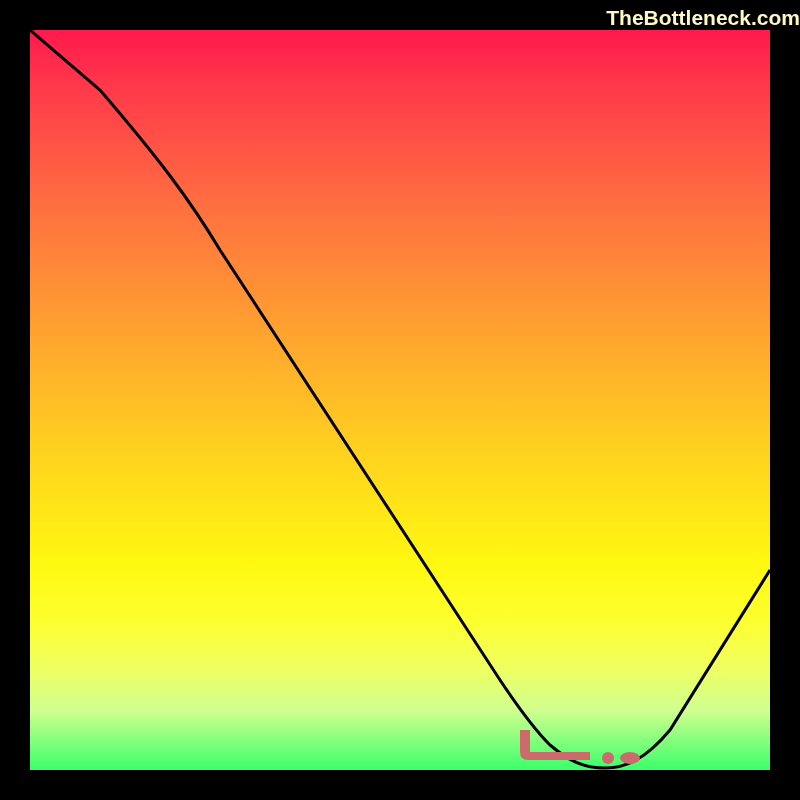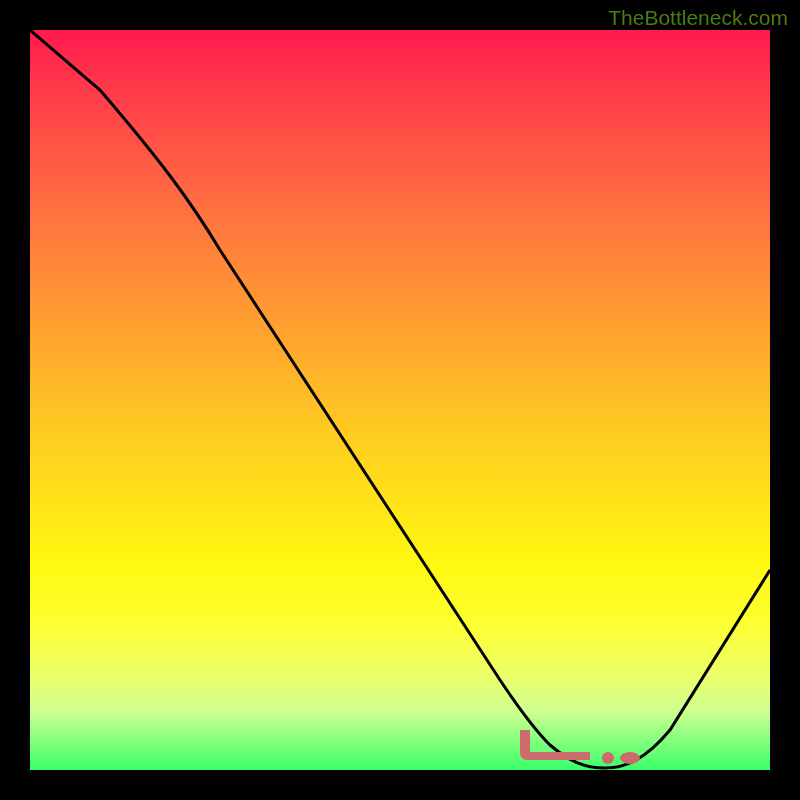--- a/index.html
+++ b/index.html
@@ -6,24 +6,24 @@
   body {
     width: 800px;
     height: 800px;
     background: #000;
     position: relative;
     font-family: Arial, sans-serif;
   }
   .watermark {
     position: absolute;
     top: 6px;
-    right: 12px;
-    color: #4d7c0f;
+    right: 0;
+    color: #fef9c3;
     font-size: 21px;
-    font-weight: 400;
+    font-weight: 700;
     z-index: 10;
   }
   .plot-area {
     position: absolute;
     left: 30px;
     top: 30px;
     width: 740px;
     height: 740px;
     background: linear-gradient(to bottom,
       #ff1a4d 0%,

